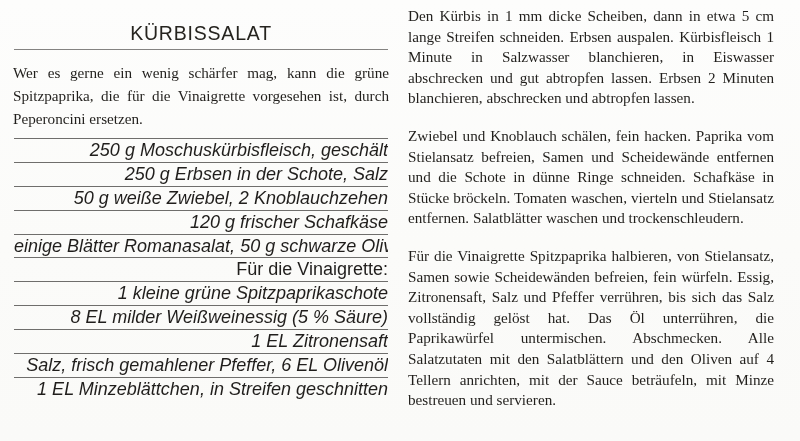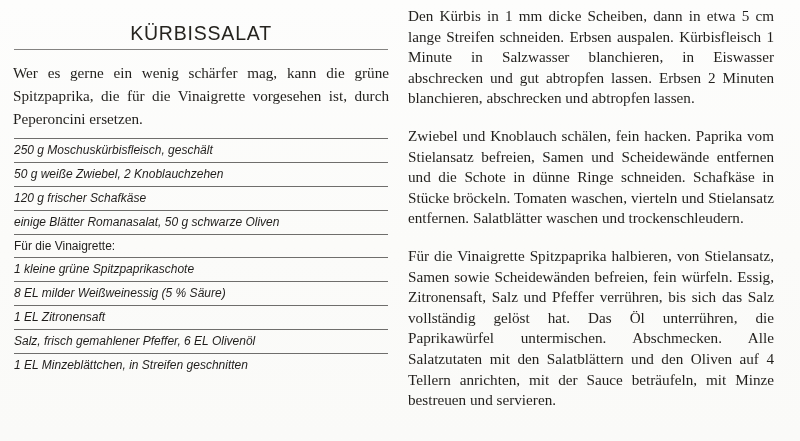--- a/index.html
+++ b/index.html
@@ -68,23 +68,23 @@
     left: 2px;
     top: 130px;
     width: 374px;
     border-collapse: collapse;
   }
   .ing-row {
     display: block;
     border-top: 1.1px solid #6f6e6c;
     height: 22.9px;
     line-height: 22.9px;
-    text-align: left;
+    text-align: right;
     font-family: "Liberation Sans", sans-serif;
-    font-size: 12px;
+    font-size: 18px;
     color: #201e1c;
     white-space: nowrap;
     overflow: hidden;
   }
   .ing-row.item { font-style: italic; }
   .ing-row.header { font-style: normal; }
 
   
   .col-right {
     position: absolute;
@@ -110,20 +110,21 @@
   <div class="col-left">
 
     <h1 class="recipe-title">KÜRBISSALAT</h1>
 
     <div class="title-rule"></div>
 
     <p class="intro">Wer es gerne ein wenig schärfer mag, kann die grüne Spitzpaprika, die für die Vinaigrette vorgesehen ist, durch Peperoncini ersetzen.</p>
 
     <div class="ingredients" id="ingredient-list">
         <div class="ing-row item">250 g Moschuskürbisfleisch, geschält</div>
+        <div class="ing-row item">250 g Erbsen in der Schote, Salz</div>
         <div class="ing-row item">50 g weiße Zwiebel, 2 Knoblauchzehen</div>
         <div class="ing-row item">120 g frischer Schafkäse</div>
         <div class="ing-row item">einige Blätter Romanasalat, 50 g schwarze Oliven</div>
         <div class="ing-row header">Für die Vinaigrette:</div>
         <div class="ing-row item">1 kleine grüne Spitzpaprikaschote</div>
         <div class="ing-row item">8 EL milder Weißweinessig (5 % Säure)</div>
         <div class="ing-row item">1 EL Zitronensaft</div>
         <div class="ing-row item">Salz, frisch gemahlener Pfeffer, 6 EL Olivenöl</div>
         <div class="ing-row item">1 EL Minzeblättchen, in Streifen geschnitten</div>
       </div>

